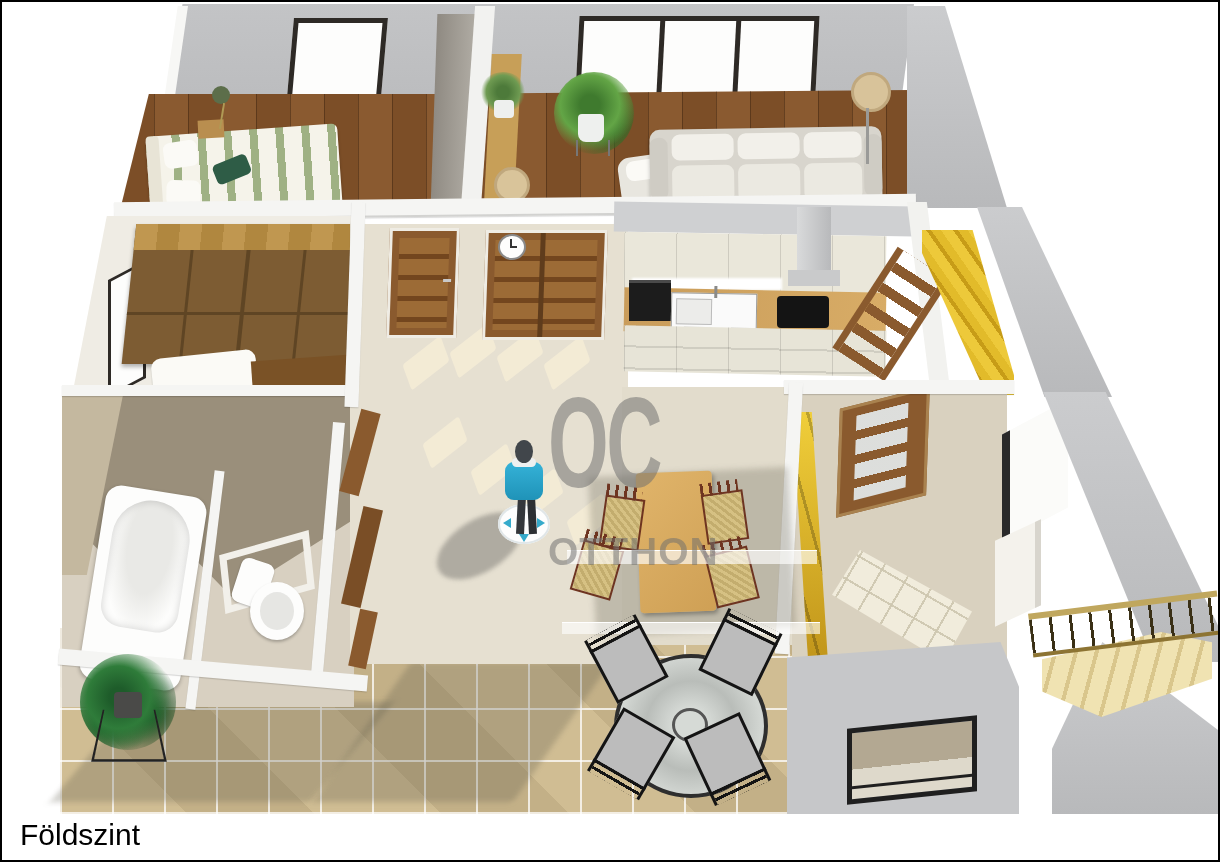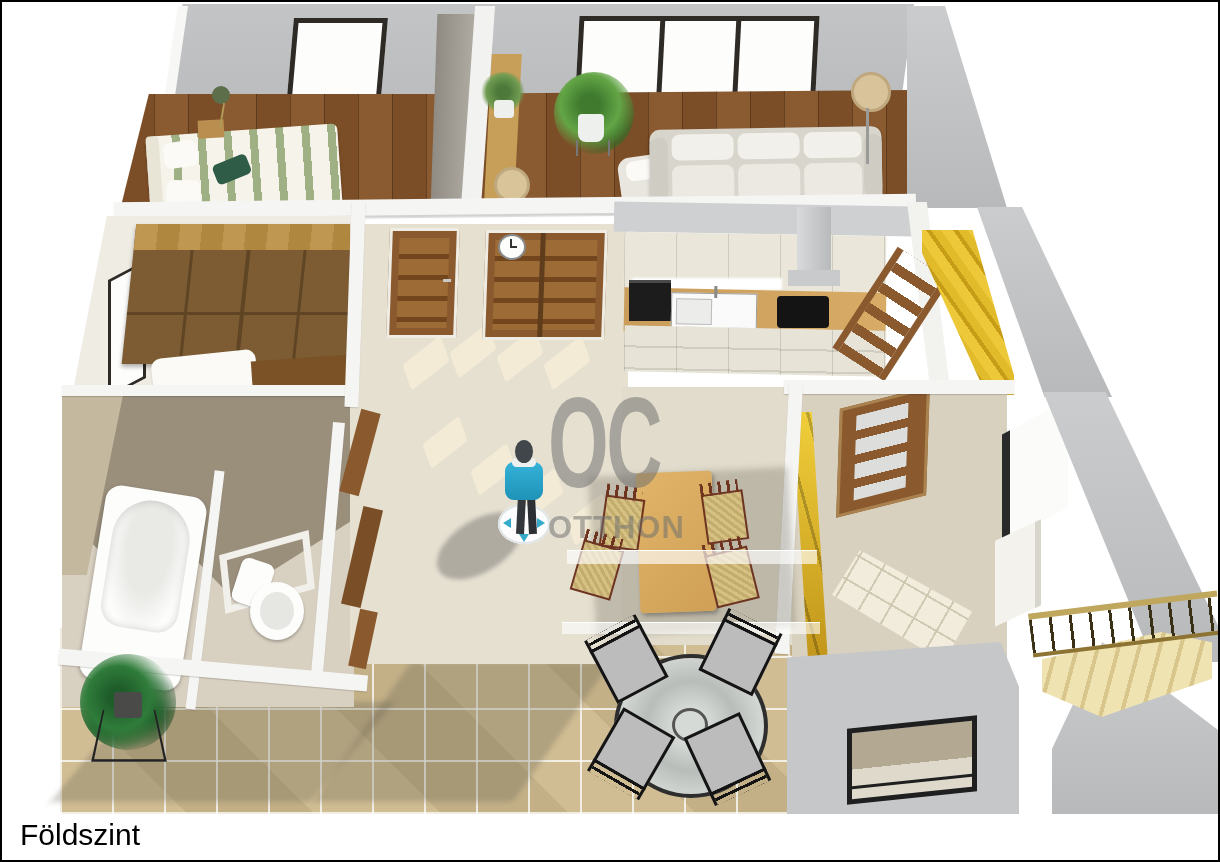--- a/index.html
+++ b/index.html
@@ -13,21 +13,21 @@
   .door{background:#8a5a2e;border:3px solid #efece4;}
   .panels{position:absolute;inset:7px;background:repeating-linear-gradient(180deg,#9c6b36 0 16px,#73461e 16px 21px);}
   .sun{background:#f4ecd6;opacity:.85;transform:rotate(-38deg) skewX(-18deg);border-radius:3px;}
   .shad{background:rgba(95,88,75,.28);filter:blur(3px);}
   .pchair{border:3px solid #141414;background:#bcbcbc;}
   .pback{position:absolute;left:-3px;top:-14px;width:100%;height:14px;background:repeating-linear-gradient(0deg,#141414 0 3px,rgba(0,0,0,0) 3px 7px);border-left:3px solid #141414;border-right:3px solid #141414;}
   .dchair{border:2px solid #6e3420;background:repeating-linear-gradient(45deg,#d6c183 0 3px,#c3ad6e 3px 6px);}
   .dback{position:absolute;left:-2px;top:-13px;width:100%;height:13px;background:repeating-linear-gradient(90deg,#6e3420 0 3px,rgba(0,0,0,0) 3px 9px);}
   #watermark{color:#6e6e6e;opacity:.52;font-weight:bold;line-height:1;}
   #wm-oc{font-size:100px;letter-spacing:-3px;transform:scale(.78,1.28);transform-origin:left top;}
-  #wm-l1{font-size:31px;letter-spacing:1px;margin-top:34px;}
+  #wm-l1{font-size:39px;letter-spacing:1px;margin-top:54px;}
   #wm-l2{font-size:29px;letter-spacing:1px;margin-top:4px;}
   #floor-label{font-size:30px;color:#000;}
 </style>
 </head>
 <body>
 
 <div id="canvas">
 
   <div class="a" style="left:150px;top:2px;width:762px;height:202px;background:linear-gradient(180deg,#c3c4c6,#b3b4b6);clip-path:polygon(4% 0,100% 0,96.5% 100%,0 100%);"></div>
   <div class="a win" style="left:288px;top:16px;width:84px;height:80px;transform:skewX(-5deg);"></div>

